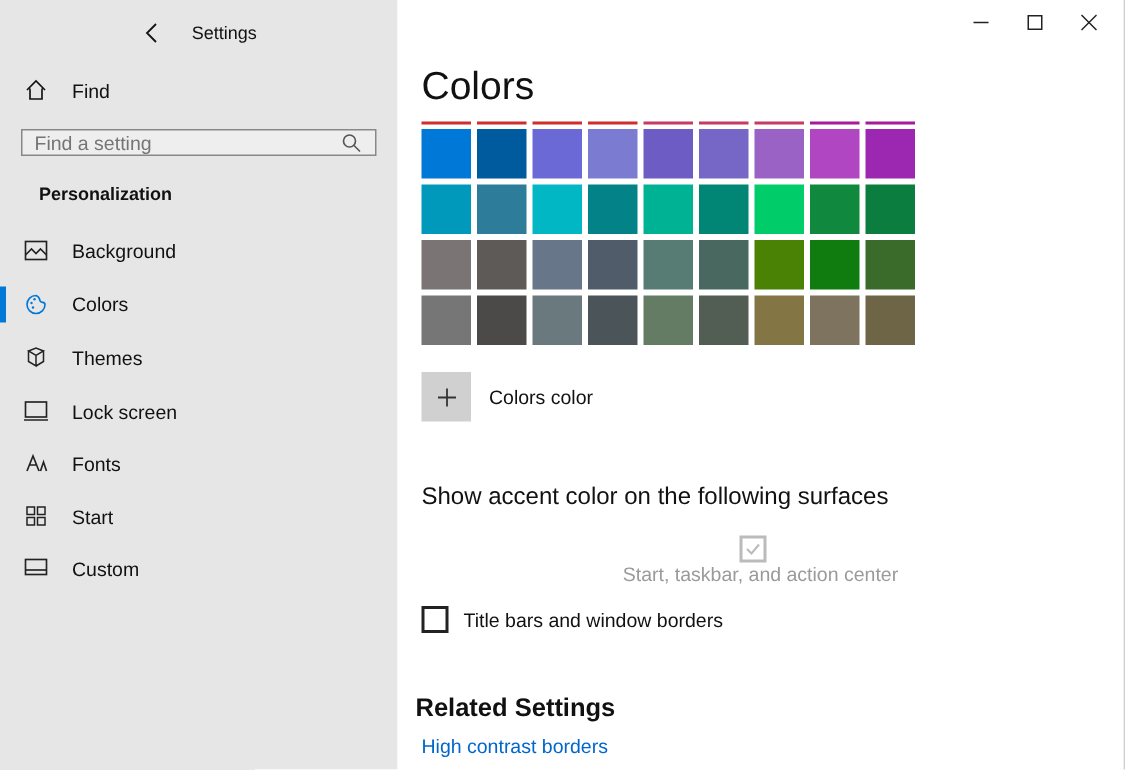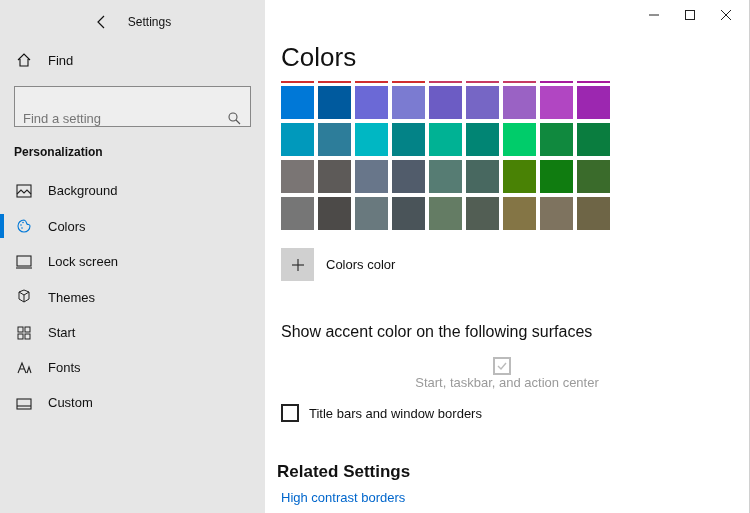--- a/index.html
+++ b/index.html
@@ -4,25 +4,25 @@
   <style>
     * { margin: 0; padding: 0; box-sizing: border-box; font-family: "Segoe UI", Arial, sans-serif; }
     body { width: 750px; height: 513px; background: #fff; overflow: hidden; display: flex; border-right: 1px solid #d0d0d0; }
     .sidebar { width: 265px; background: #e6e6e6; height: 100%; padding: 0; position: relative; }
     .back-row { display: flex; align-items: center; padding: 10px 14px 8px 14px; height: 42px; justify-content: center; }
     .back-icon { width: 16px; height: 16px; display: flex; align-items: center; justify-content: center; margin-right: 18px; cursor: pointer; }
     .app-title { font-size: 12px; color: #111; }
     .home-row { display: flex; align-items: center; padding: 10px 14px 10px 14px; cursor: pointer; }
     .home-row .icon { width: 20px; margin-right: 14px; display: flex; align-items: center; justify-content: center; }
     .home-row span.label { font-size: 13px; color: #111; }
-    .search-box { margin: 8px 14px 16px 14px; border: 1px solid #888; background: #eee; height: 41px; display: flex; align-items: flex-end; padding: 0 8px; }
+    .search-box { margin: 8px 14px 16px 14px; border: 1px solid #888; background: #eee; height: 18px; display: flex; align-items: center; padding: 0 8px; }
     .search-box input { flex: 1; border: none; background: transparent; outline: none; font-size: 13px; color: #333; }
     .search-box .sicon { width: 16px; height: 16px; display: flex; align-items: center; justify-content: center; }
-    .section-label { font-size: 12px; font-weight: 600; color: #111; padding: 2px 14px 14px 14px; }
-    .nav-item { display: flex; align-items: flex-end; padding: 10px 14px; cursor: pointer; position: relative; }
+    .section-label { font-size: 12px; font-weight: 600; color: #111; padding: 2px 14px 14px 26px; }
+    .nav-item { display: flex; align-items: flex-start; padding: 10px 14px; cursor: pointer; position: relative; }
     .nav-item .icon { width: 20px; margin-right: 14px; display: flex; align-items: center; justify-content: center; color: #222; }
     .nav-item span.label { font-size: 13px; color: #111; }
     .nav-item.active::before { content: ""; position: absolute; left: 0; top: 6px; bottom: 6px; width: 4px; background: #0078d7; }
     .nav-item.active .icon { color: #0078d7; }
     .main { flex: 1; background: #fff; padding: 0; position: relative; overflow: hidden; }
     .window-controls { position: absolute; top: 0; right: 0; display: flex; gap: 22px; padding: 8px 16px; }
     .window-controls .ctrl { width: 14px; height: 14px; display: flex; align-items: center; justify-content: center; cursor: pointer; color: #222; }
     .page-title { font-size: 26px; font-weight: 400; color: #111; padding: 42px 0 8px 16px; }
     .swatches-container { padding: 0 16px 0 16px; }
     .top-lines { display: grid; grid-template-columns: repeat(9, 33px); gap: 4px; margin-bottom: 3px; }
@@ -89,53 +89,53 @@
           <path d="M8 2 A6 6 0 1 0 14 8 C14 6 12 7 11 6 C10 5 11 3 8 2 Z" stroke="#0078d7" stroke-width="1.1" fill="none"></path>
           <circle cx="5" cy="7" r="0.8" fill="#0078d7"></circle>
           <circle cx="7" cy="4.5" r="0.8" fill="#0078d7"></circle>
           <circle cx="6" cy="10" r="0.8" fill="#0078d7"></circle>
         </svg>
       </div>
     <span class="label">Colors</span>
   </div>
   <div class="nav-item">
     <div class="icon">
+        <svg width="16" height="16" viewBox="0 0 16 16">
+          <path d="M3 3 L8 1 L13 3 L8 6 Z M3 3 V10 L8 13 V6 M13 3 V10 L8 13" stroke="#222" stroke-width="1.0" fill="none"></path>
+        </svg>
+      </div>
+    <span class="label">Themes</span>
+  </div>
+  <div class="nav-item">
+    <div class="icon">
         <svg width="16" height="14" viewBox="0 0 16 14">
           <rect x="1" y="1" width="14" height="10" stroke="#222" stroke-width="1.1" fill="none"></rect>
           <line x1="0" y1="13" x2="16" y2="13" stroke="#222" stroke-width="1.1"></line>
         </svg>
       </div>
     <span class="label">Lock screen</span>
   </div>
   <div class="nav-item">
     <div class="icon">
-        <svg width="16" height="16" viewBox="0 0 16 16">
-          <path d="M3 3 L8 1 L13 3 L8 6 Z M3 3 V10 L8 13 V6 M13 3 V10 L8 13" stroke="#222" stroke-width="1.0" fill="none"></path>
-        </svg>
-      </div>
-    <span class="label">Themes</span>
+        <svg width="16" height="14" viewBox="0 0 16 14">
+          <path d="M2 12 L6 2 L10 12 M3.5 8 H8.5 M11 12 L13 6 L15 12" stroke="#222" stroke-width="1.1" fill="none"></path>
+        </svg>
+      </div>
+    <span class="label">Fonts</span>
   </div>
   <div class="nav-item">
     <div class="icon">
         <svg width="14" height="14" viewBox="0 0 14 14">
           <rect x="1" y="1" width="5" height="5" stroke="#222" stroke-width="1" fill="none"></rect>
           <rect x="8" y="1" width="5" height="5" stroke="#222" stroke-width="1" fill="none"></rect>
           <rect x="1" y="8" width="5" height="5" stroke="#222" stroke-width="1" fill="none"></rect>
           <rect x="8" y="8" width="5" height="5" stroke="#222" stroke-width="1" fill="none"></rect>
         </svg>
       </div>
     <span class="label">Start</span>
-  </div>
-  <div class="nav-item">
-    <div class="icon">
-        <svg width="16" height="14" viewBox="0 0 16 14">
-          <path d="M2 12 L6 2 L10 12 M3.5 8 H8.5 M11 12 L13 6 L15 12" stroke="#222" stroke-width="1.1" fill="none"></path>
-        </svg>
-      </div>
-    <span class="label">Fonts</span>
   </div>
   <div class="nav-item">
     <div class="icon">
         <svg width="16" height="12" viewBox="0 0 16 12">
           <rect x="1" y="1" width="14" height="10" stroke="#222" stroke-width="1.1" fill="none"></rect>
           <line x1="1" y1="8" x2="15" y2="8" stroke="#222" stroke-width="1.1"></line>
         </svg>
       </div>
     <span class="label">Custom</span>
   </div>

